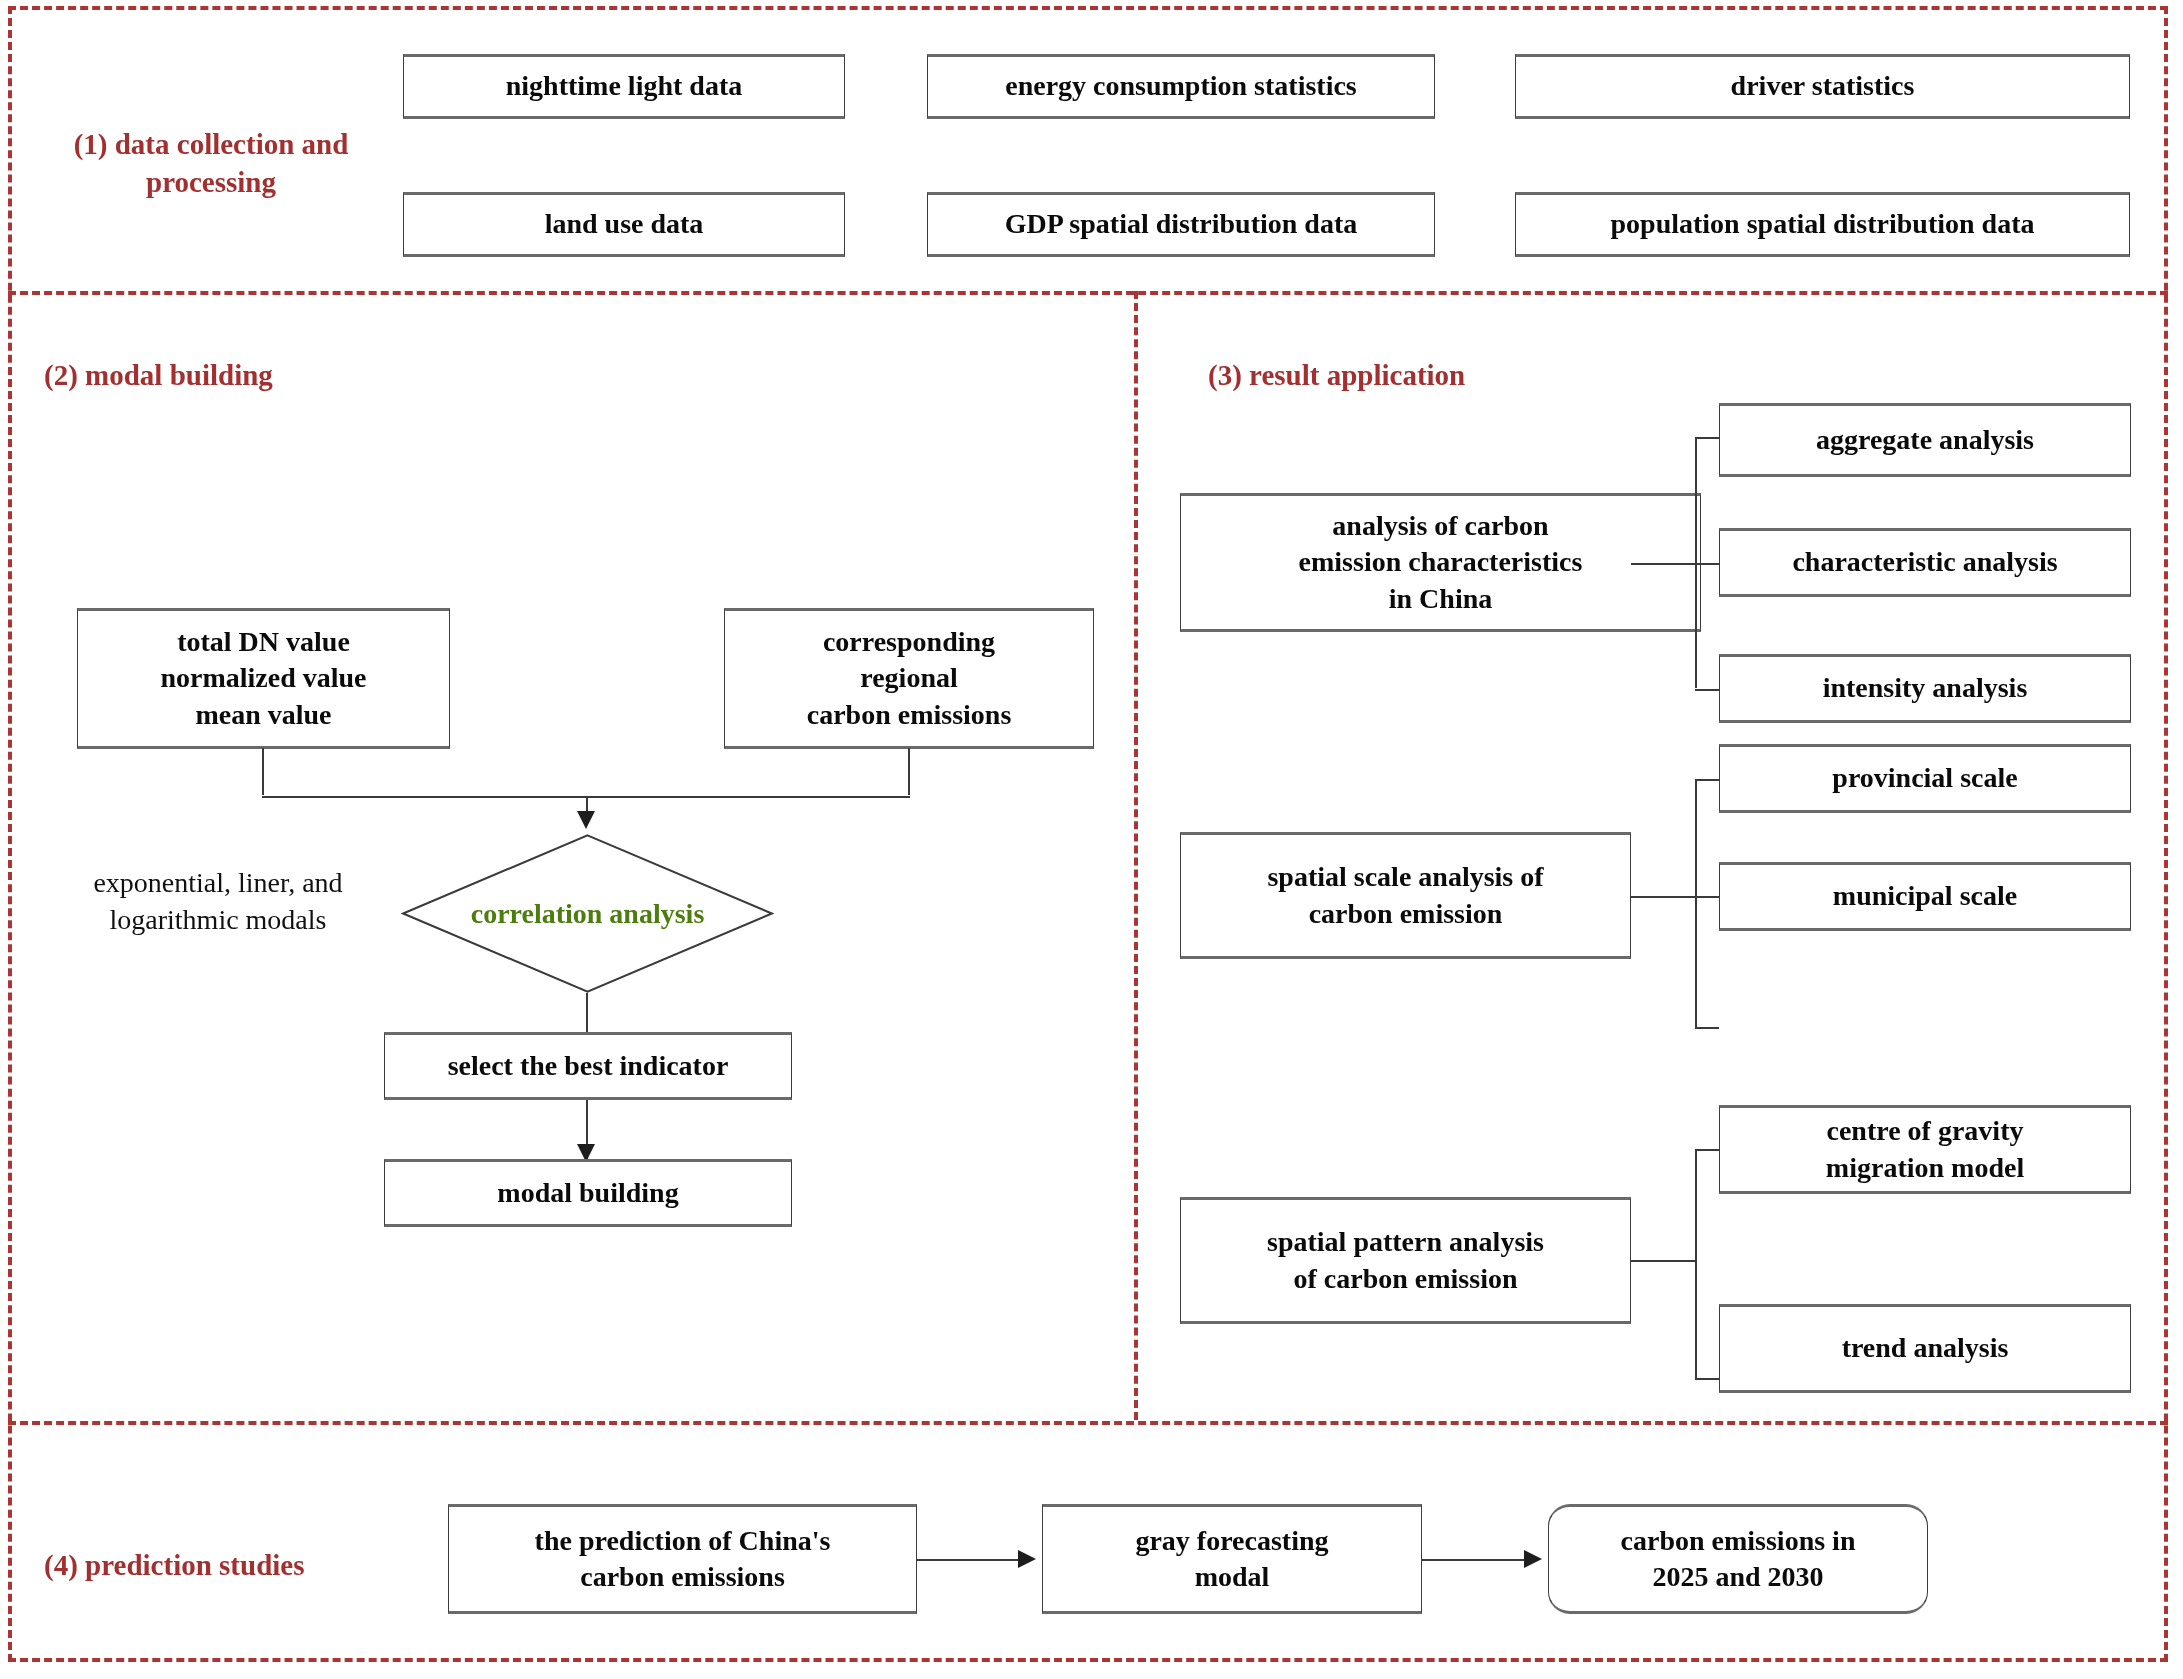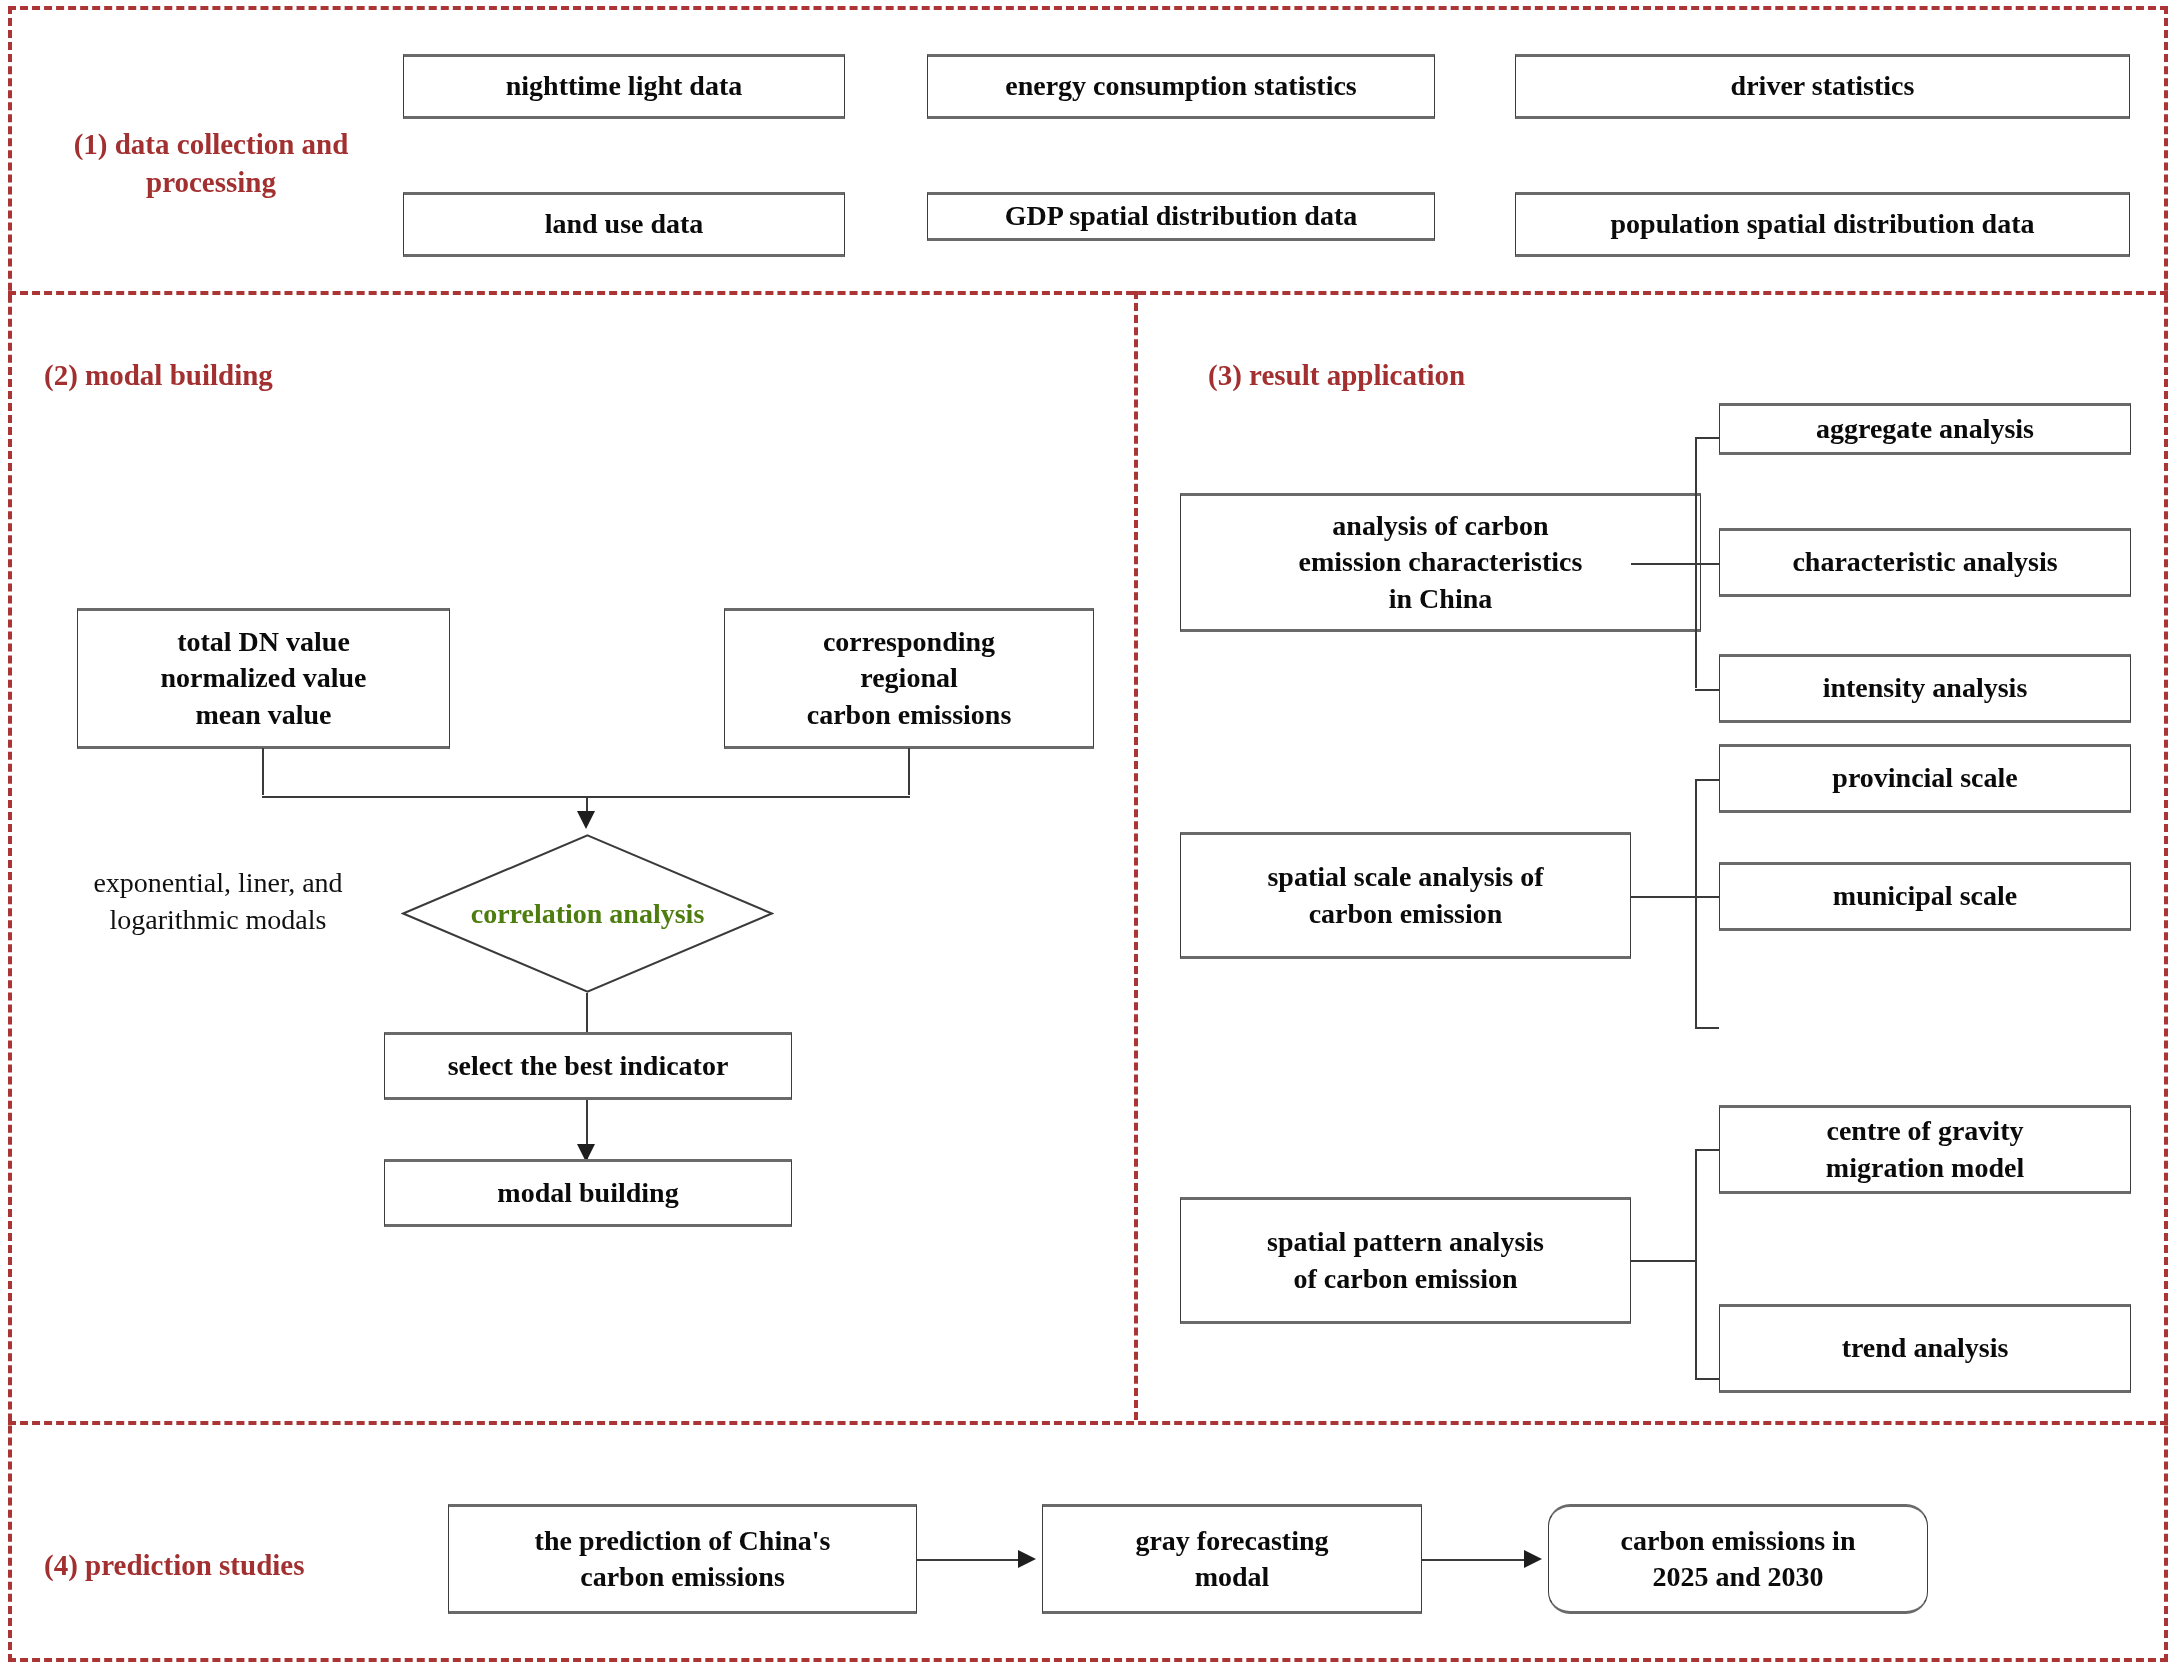--- a/index.html
+++ b/index.html
@@ -135,21 +135,21 @@
   <div class="nodebox" style="left:927px; top:54px; width:508px; height:65px;">
     <span>energy consumption statistics</span>
   </div>
   <div class="nodebox" style="left:1515px; top:54px; width:615px; height:65px;">
     <span>driver statistics</span>
   </div>
 
   <div class="nodebox" style="left:403px; top:192px; width:442px; height:65px;">
     <span>land use data</span>
   </div>
-  <div class="nodebox" style="left:927px; top:192px; width:508px; height:49px;">
+  <div class="nodebox" style="left:927px; top:192px; width:508px; height:65px;">
     <span>GDP spatial distribution data</span>
   </div>
   <div class="nodebox" style="left:1515px; top:192px; width:615px; height:65px;">
     <span>population spatial distribution data</span>
   </div>
 
   <div class="section-label" style="left:44px; top:356px; width:366px; text-align:left; white-space:pre-line;">(2) modal building</div>
 
   <div class="nodebox" style="left:77px; top:608px; width:373px; height:141px;">
     <span>total DN value
@@ -198,21 +198,21 @@
     <span>analysis of carbon
 emission characteristics
 in China</span>
   </div>
   <div class="line-h" style="left:1631px; top:563px; width:65px;"></div>
   <div class="line-v" style="left:1695px; top:437px; height:251px;"></div>
   <div class="line-h" style="left:1695px; top:437px; width:24px;"></div>
   <div class="line-h" style="left:1695px; top:563px; width:24px;"></div>
   <div class="line-h" style="left:1695px; top:689px; width:24px;"></div>
 
-  <div class="nodebox" style="left:1719px; top:403px; width:412px; height:52px;">
+  <div class="nodebox" style="left:1719px; top:403px; width:412px; height:74px;">
     <span>aggregate analysis</span>
   </div>
   <div class="nodebox" style="left:1719px; top:528px; width:412px; height:69px;">
     <span>characteristic analysis</span>
   </div>
   <div class="nodebox" style="left:1719px; top:654px; width:412px; height:69px;">
     <span>intensity analysis</span>
   </div>
 
   <div class="nodebox" style="left:1180px; top:832px; width:451px; height:127px;">

